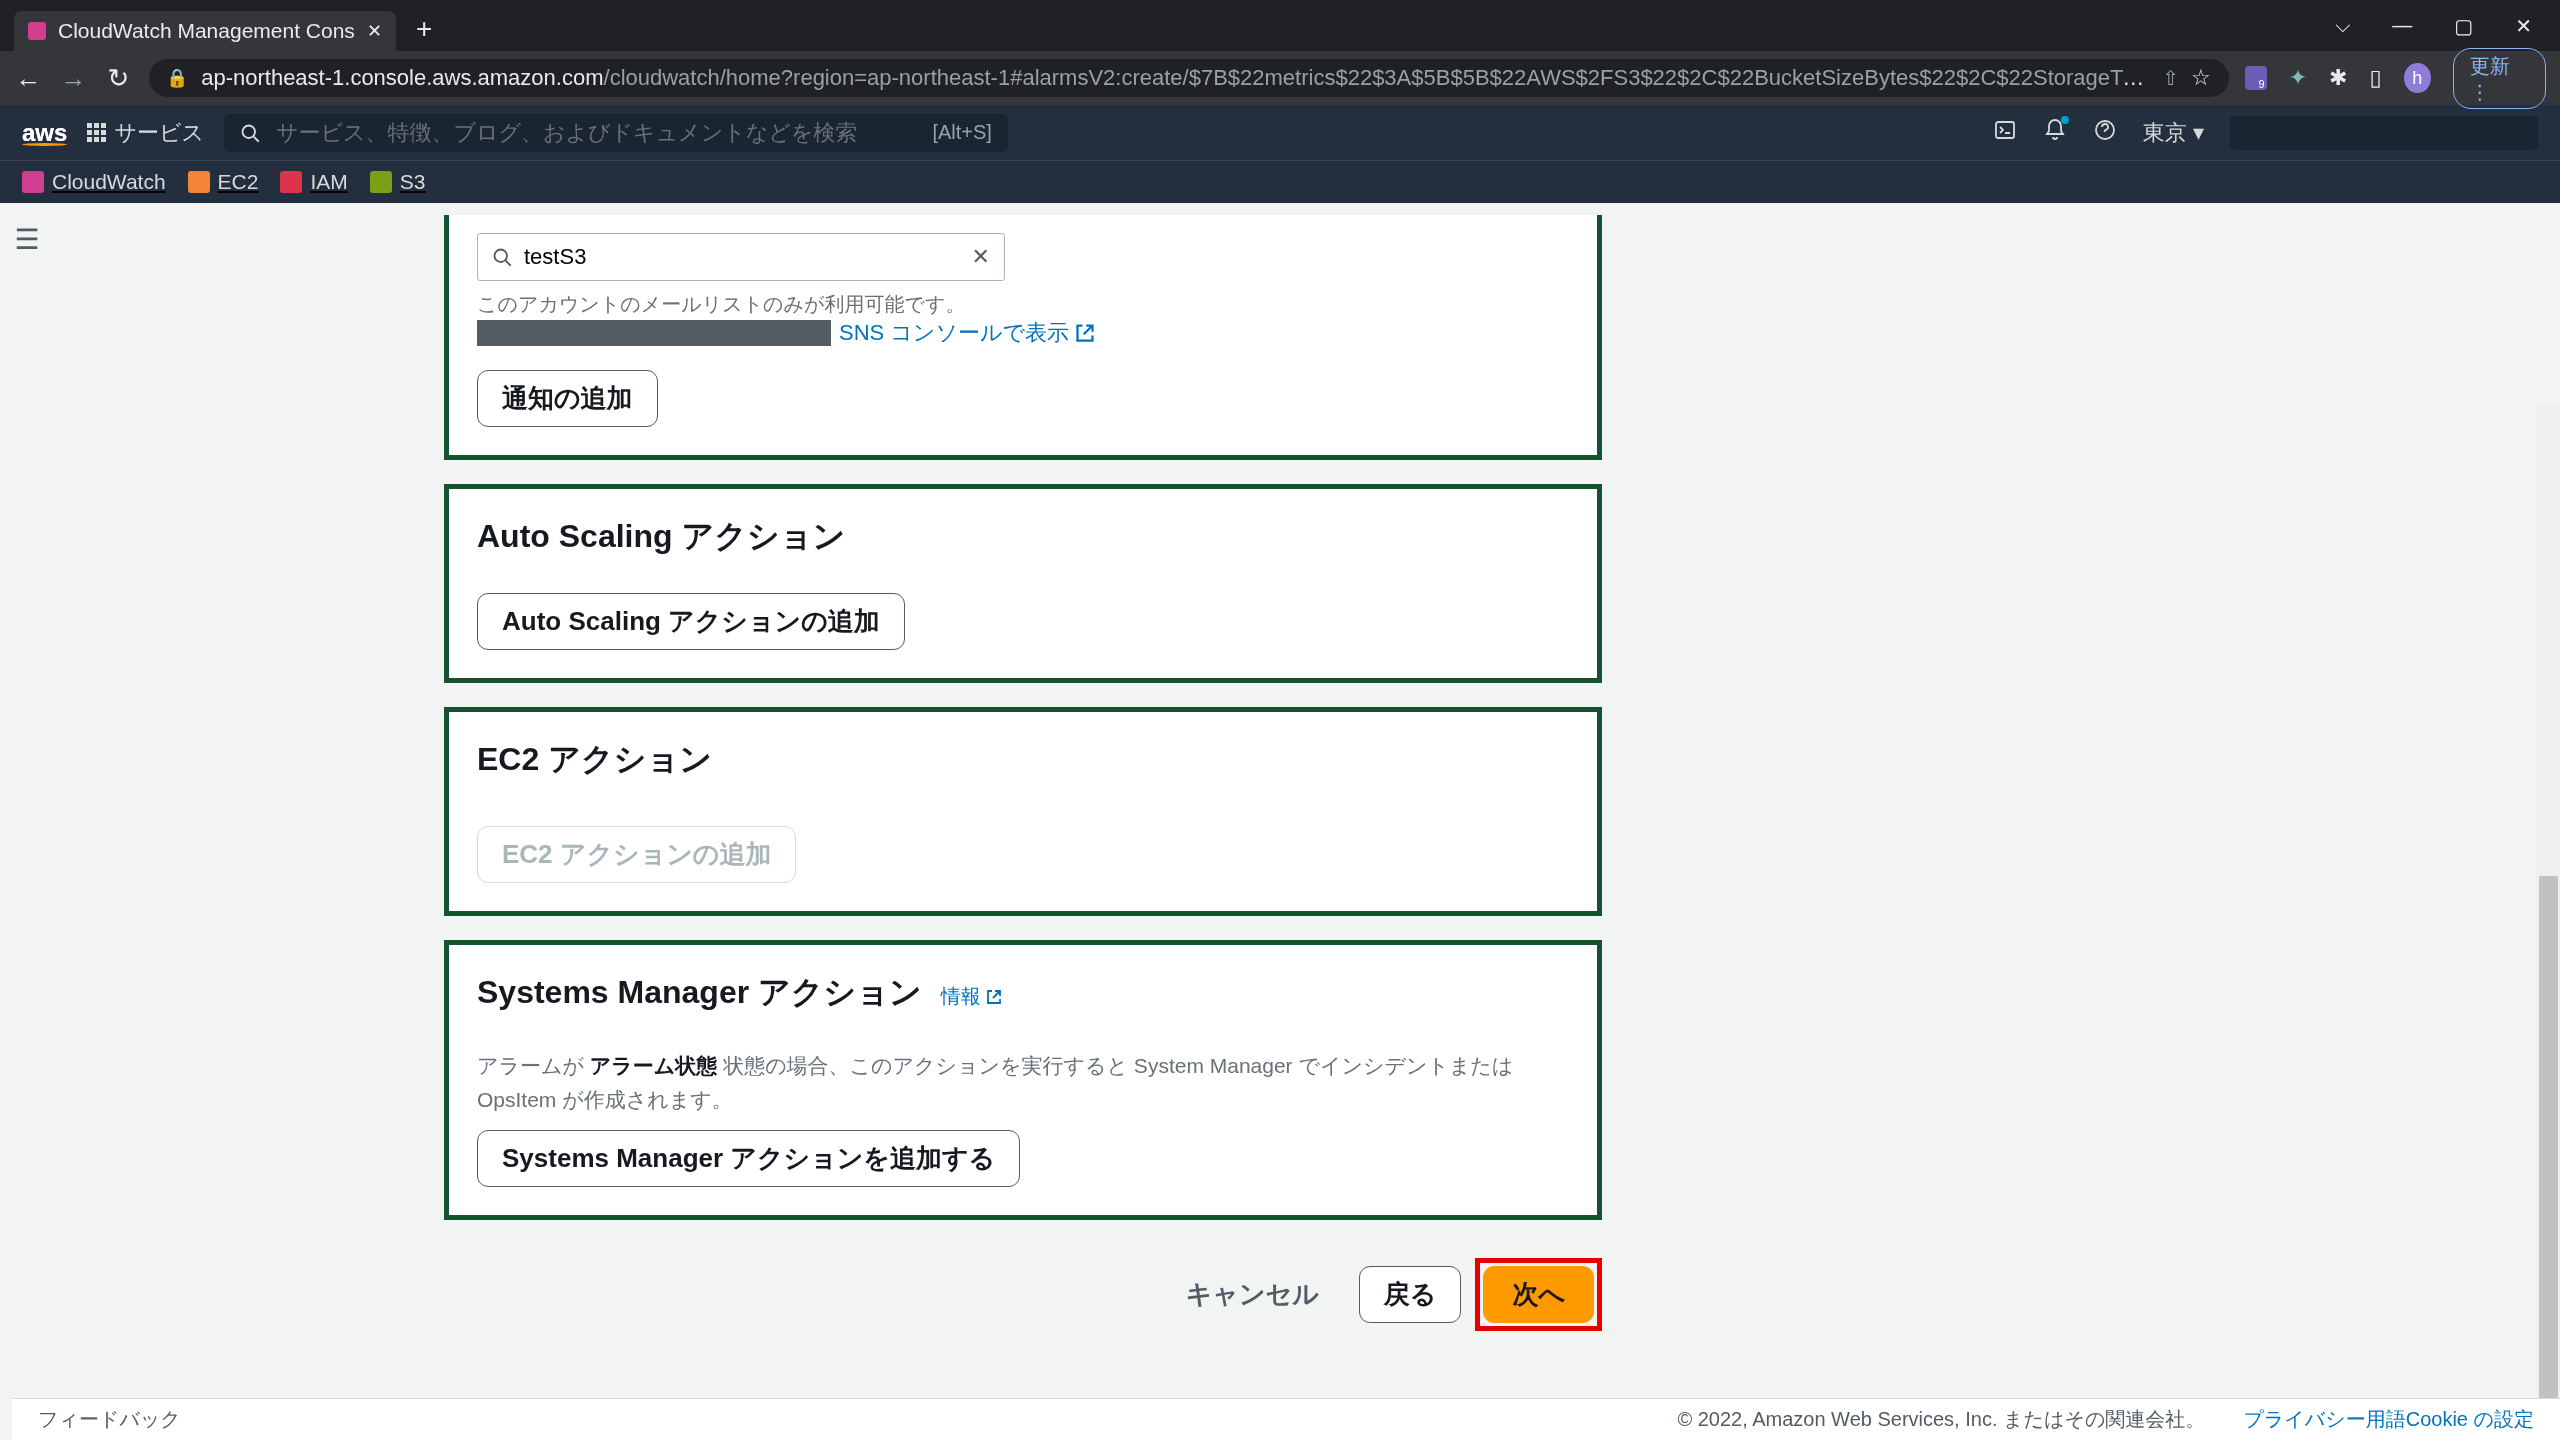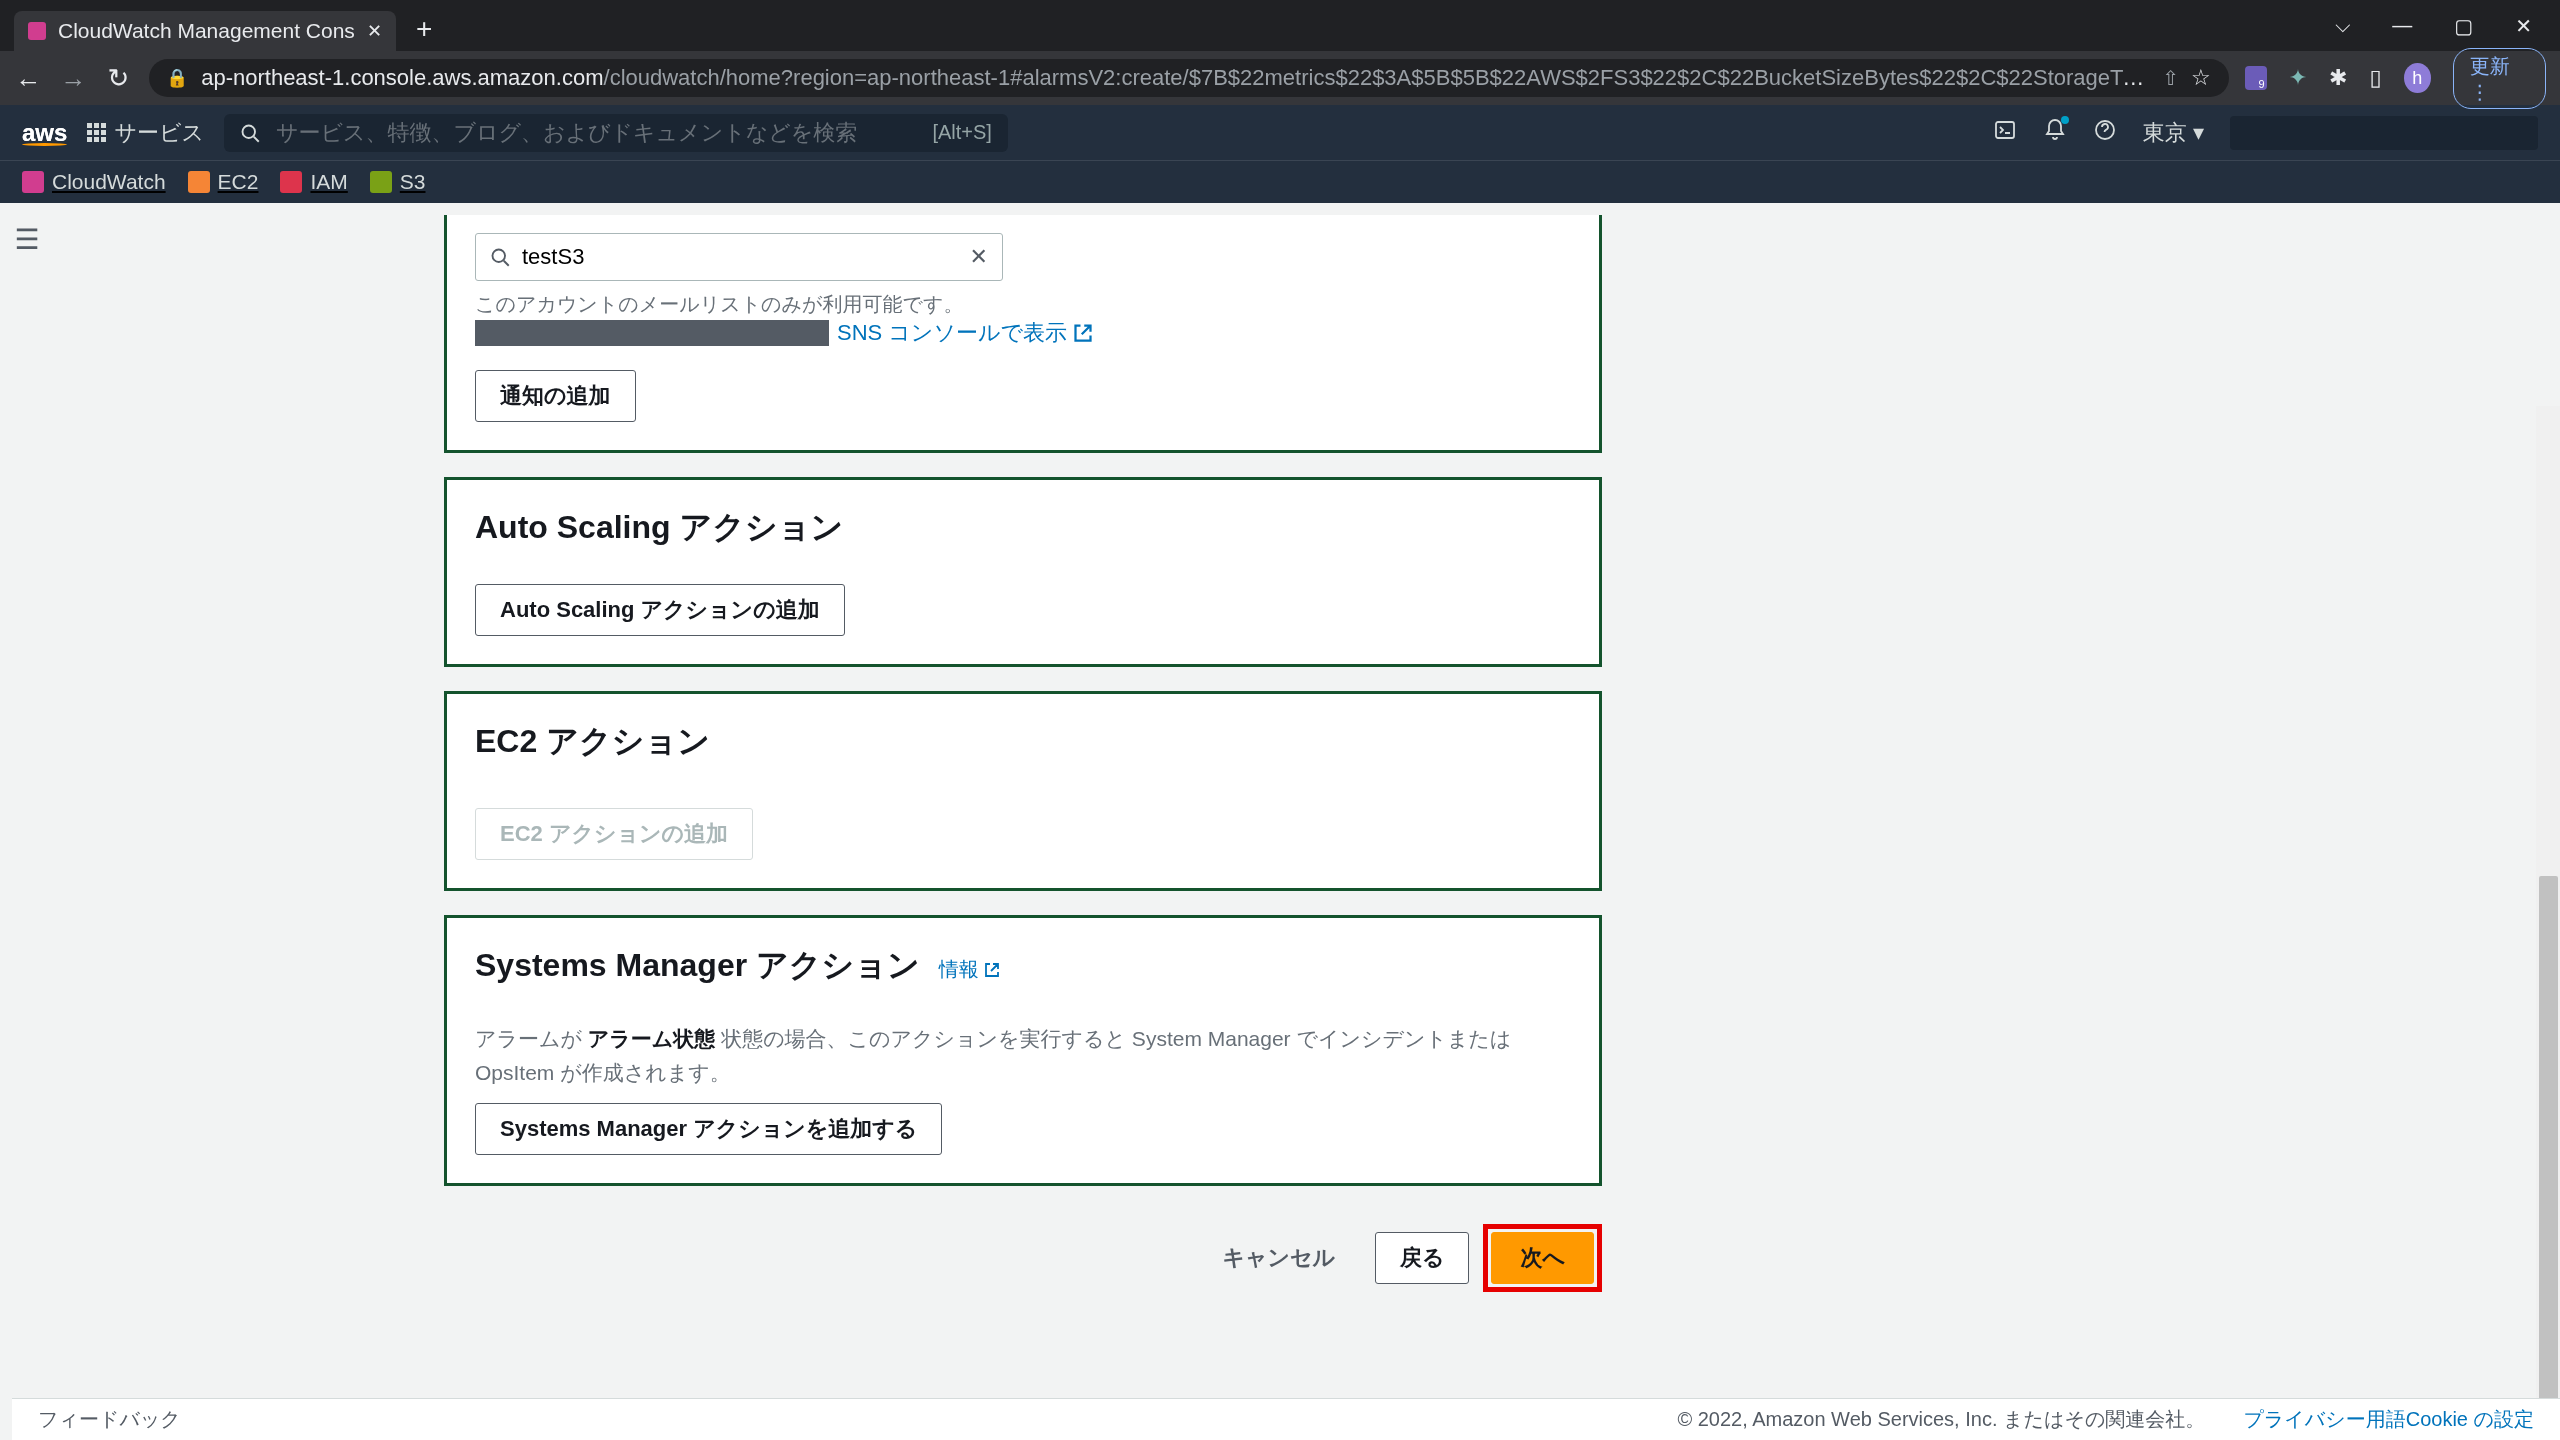--- a/index.html
+++ b/index.html
@@ -54,40 +54,40 @@
 .svc-iam { background: #dd344c; }
 .svc-s3 { background: #7aa116; }
 
 
 .main-wrap { display: flex; height: 1237px; background: #f2f3f3; position: relative; }
 .sidebar-toggle { width: 54px; padding-top: 20px; text-align: center; }
 .hamburger { font-size: 28px; color: #545b64; cursor: pointer; display: inline-block; }
 .content { flex: 1; padding: 0; overflow-y: auto; }
 .content-inner { margin-left: 390px; width: 1158px; padding-top: 12px; }
 
-.panel { background: #fff; border: 3px solid #14532d; margin-bottom: 24px; }
+.panel { background: #fff; border: 5px solid #14532d; margin-bottom: 24px; }
 .panel-partial { border-top: none; }
 .panel-body { padding: 28px; }
 .panel-header { padding: 26px 28px 6px; }
 .panel-title { font-size: 32px; font-weight: 700; color: #16191f; }
 .panel-title .info-link { font-size: 20px; font-weight: 400; color: #0073bb; margin-left: 10px; }
 
 .search-box { display: flex; align-items: center; border: 1px solid #aab7b8; border-radius: 3px; height: 48px; width: 528px; padding: 0 14px; gap: 12px; }
 .search-box svg { flex-shrink: 0; }
 .search-box input { border: none; flex: 1; font-size: 22px; outline: none; }
 .search-box .clear { font-size: 22px; color: #545b64; cursor: pointer; }
 .help-text { color: #687078; font-size: 20px; margin-top: 10px; }
 
 .field-label { font-size: 22px; color: #16191f; margin-top: 26px; margin-bottom: 8px; }
 .endpoint-row { display: flex; align-items: center; gap: 8px; }
 .redacted { width: 354px; height: 26px; background: #545b64; }
 .link-ext { color: #0073bb; font-size: 22px; display: flex; align-items: center; gap: 6px; cursor: pointer; }
 .ext-icon { color: #0073bb; }
 
-.aws-btn { display: inline-block; border: 1px solid #545b64; background: #fff; color: #16191f; font-size: 22px; font-weight: 600; padding: 10px 24px; border-radius: 3px; cursor: pointer; margin-top: 22px; }
+.aws-btn { display: inline-block; border: 1px solid #545b64; background: #fff; color: #16191f; font-size: 26px; font-weight: 600; padding: 10px 24px; border-radius: 11px; cursor: pointer; margin-top: 22px; }
 .aws-btn.disabled { color: #aab7b8; border-color: #d5dbdb; cursor: not-allowed; }
 .aws-btn.primary { background: #ff9900; border-color: #ff9900; color: #16191f; font-weight: 700; }
 .aws-btn.link { border: none; background: transparent; color: #545b64; font-weight: 600; }
 
 .desc-text { color: #687078; font-size: 21px; line-height: 1.6; }
 .desc-text strong { color: #16191f; font-weight: 700; }
 
 .footer-actions { display: flex; justify-content: flex-end; gap: 0; padding: 14px 0 30px; align-items: center; }
 .footer-actions .aws-btn { margin-top: 0; margin-left: 16px; }
 .highlight-box { border: 5px solid #e60000; padding: 3px; display: inline-block; margin-left: 14px; }

